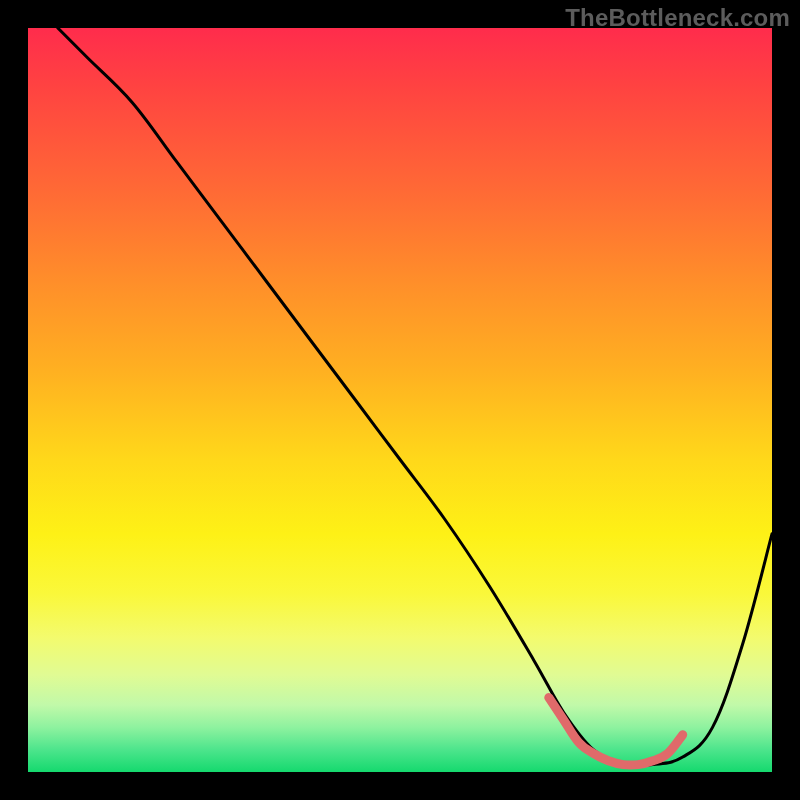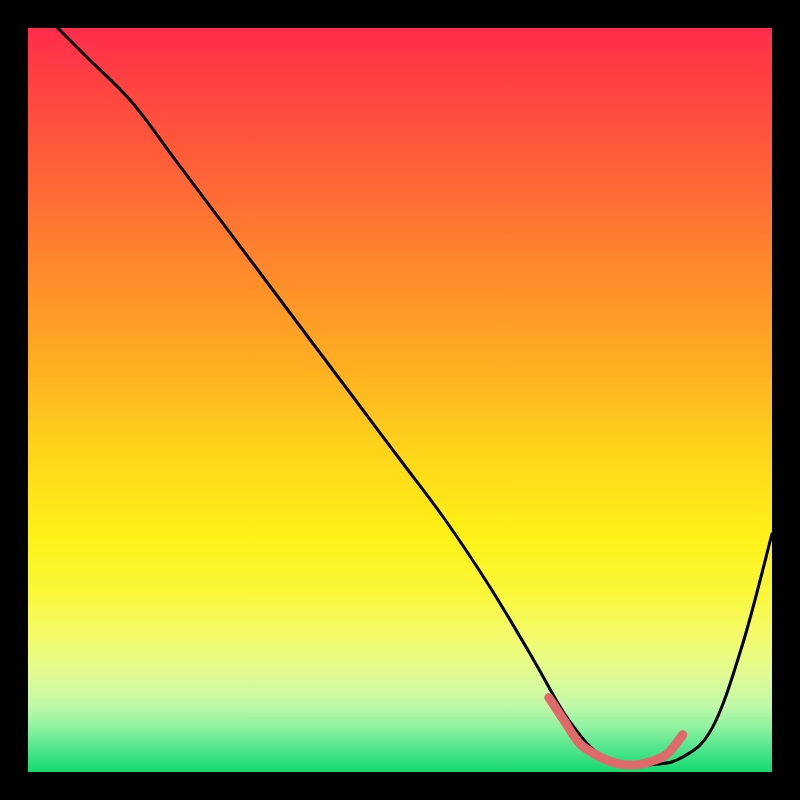--- a/index.html
+++ b/index.html
@@ -55,20 +55,21 @@
   .plot-area svg {
     display: block;
     width: 744px;
     height: 744px;
   }
 </style>
 </head>
 <body>
 
 <div class="frame">
+  <div class="watermark">TheBottleneck.com</div>
 
   <div class="plot-area">
     <svg viewBox="0 0 744 744" preserveAspectRatio="none">
       <path id="main-curve" fill="none" stroke="#000" stroke-width="3" stroke-linecap="round" stroke-linejoin="round" d="M 29.8 0.0 C 35.1 5.4, 46.1 16.4, 59.5 29.8 C 72.9 43.2, 88.1 55.7, 104.2 74.4 C 120.2 93.1, 132.7 112.5, 148.8 133.9 C 164.9 155.3, 177.4 172.0, 193.4 193.4 C 209.5 214.9, 222.0 231.5, 238.1 253.0 C 254.2 274.4, 266.6 291.1, 282.7 312.5 C 298.8 333.9, 311.3 350.6, 327.4 372.0 C 343.4 393.4, 355.9 410.1, 372.0 431.5 C 388.1 452.9, 400.6 468.3, 416.6 491.0 C 432.7 513.8, 445.2 532.6, 461.3 558.0 C 477.4 583.4, 492.5 609.6, 505.9 632.4 C 519.3 655.2, 525.0 668.4, 535.7 684.5 C 546.4 700.6, 554.7 712.3, 565.4 721.7 C 576.2 731.1, 584.5 733.9, 595.2 736.6 C 605.9 739.2, 614.2 737.9, 625.0 736.6 C 635.7 735.2, 644.0 735.8, 654.7 729.1 C 665.4 722.4, 673.8 719.4, 684.5 699.4 C 695.2 679.3, 703.5 652.3, 714.2 617.5 C 725.0 582.7, 738.6 526.0, 744.0 505.9"></path>
       <path id="highlight-curve" fill="none" stroke="#e06a6a" stroke-width="9" stroke-linecap="round" stroke-linejoin="round" d="M 520.8 669.6 C 523.5 673.6, 530.3 683.9, 535.7 691.9 C 541.0 700.0, 545.2 708.2, 550.6 714.2 C 555.9 720.3, 560.1 722.1, 565.4 725.4 C 570.8 728.7, 575.0 730.8, 580.3 732.8 C 585.7 734.8, 589.8 735.9, 595.2 736.6 C 600.6 737.2, 604.7 737.2, 610.1 736.6 C 615.4 735.9, 619.6 734.8, 625.0 732.8 C 630.3 730.8, 634.5 730.1, 639.8 725.4 C 645.2 720.7, 652.0 710.1, 654.7 706.8"></path>
     </svg>
   </div>
 </div>
 
 </body></html>

